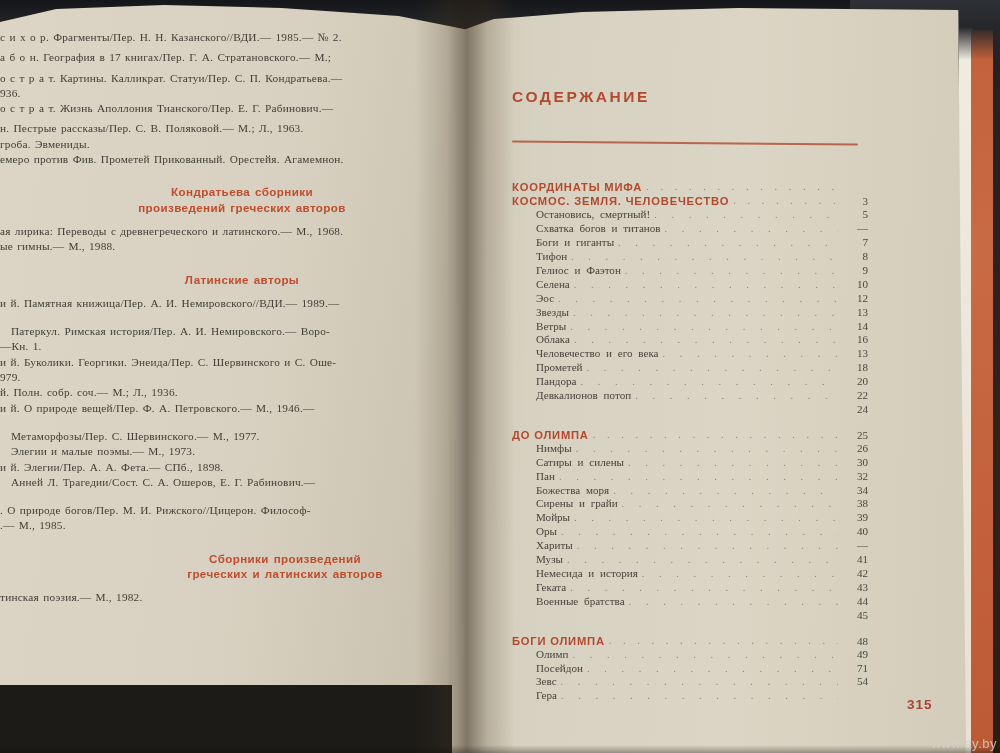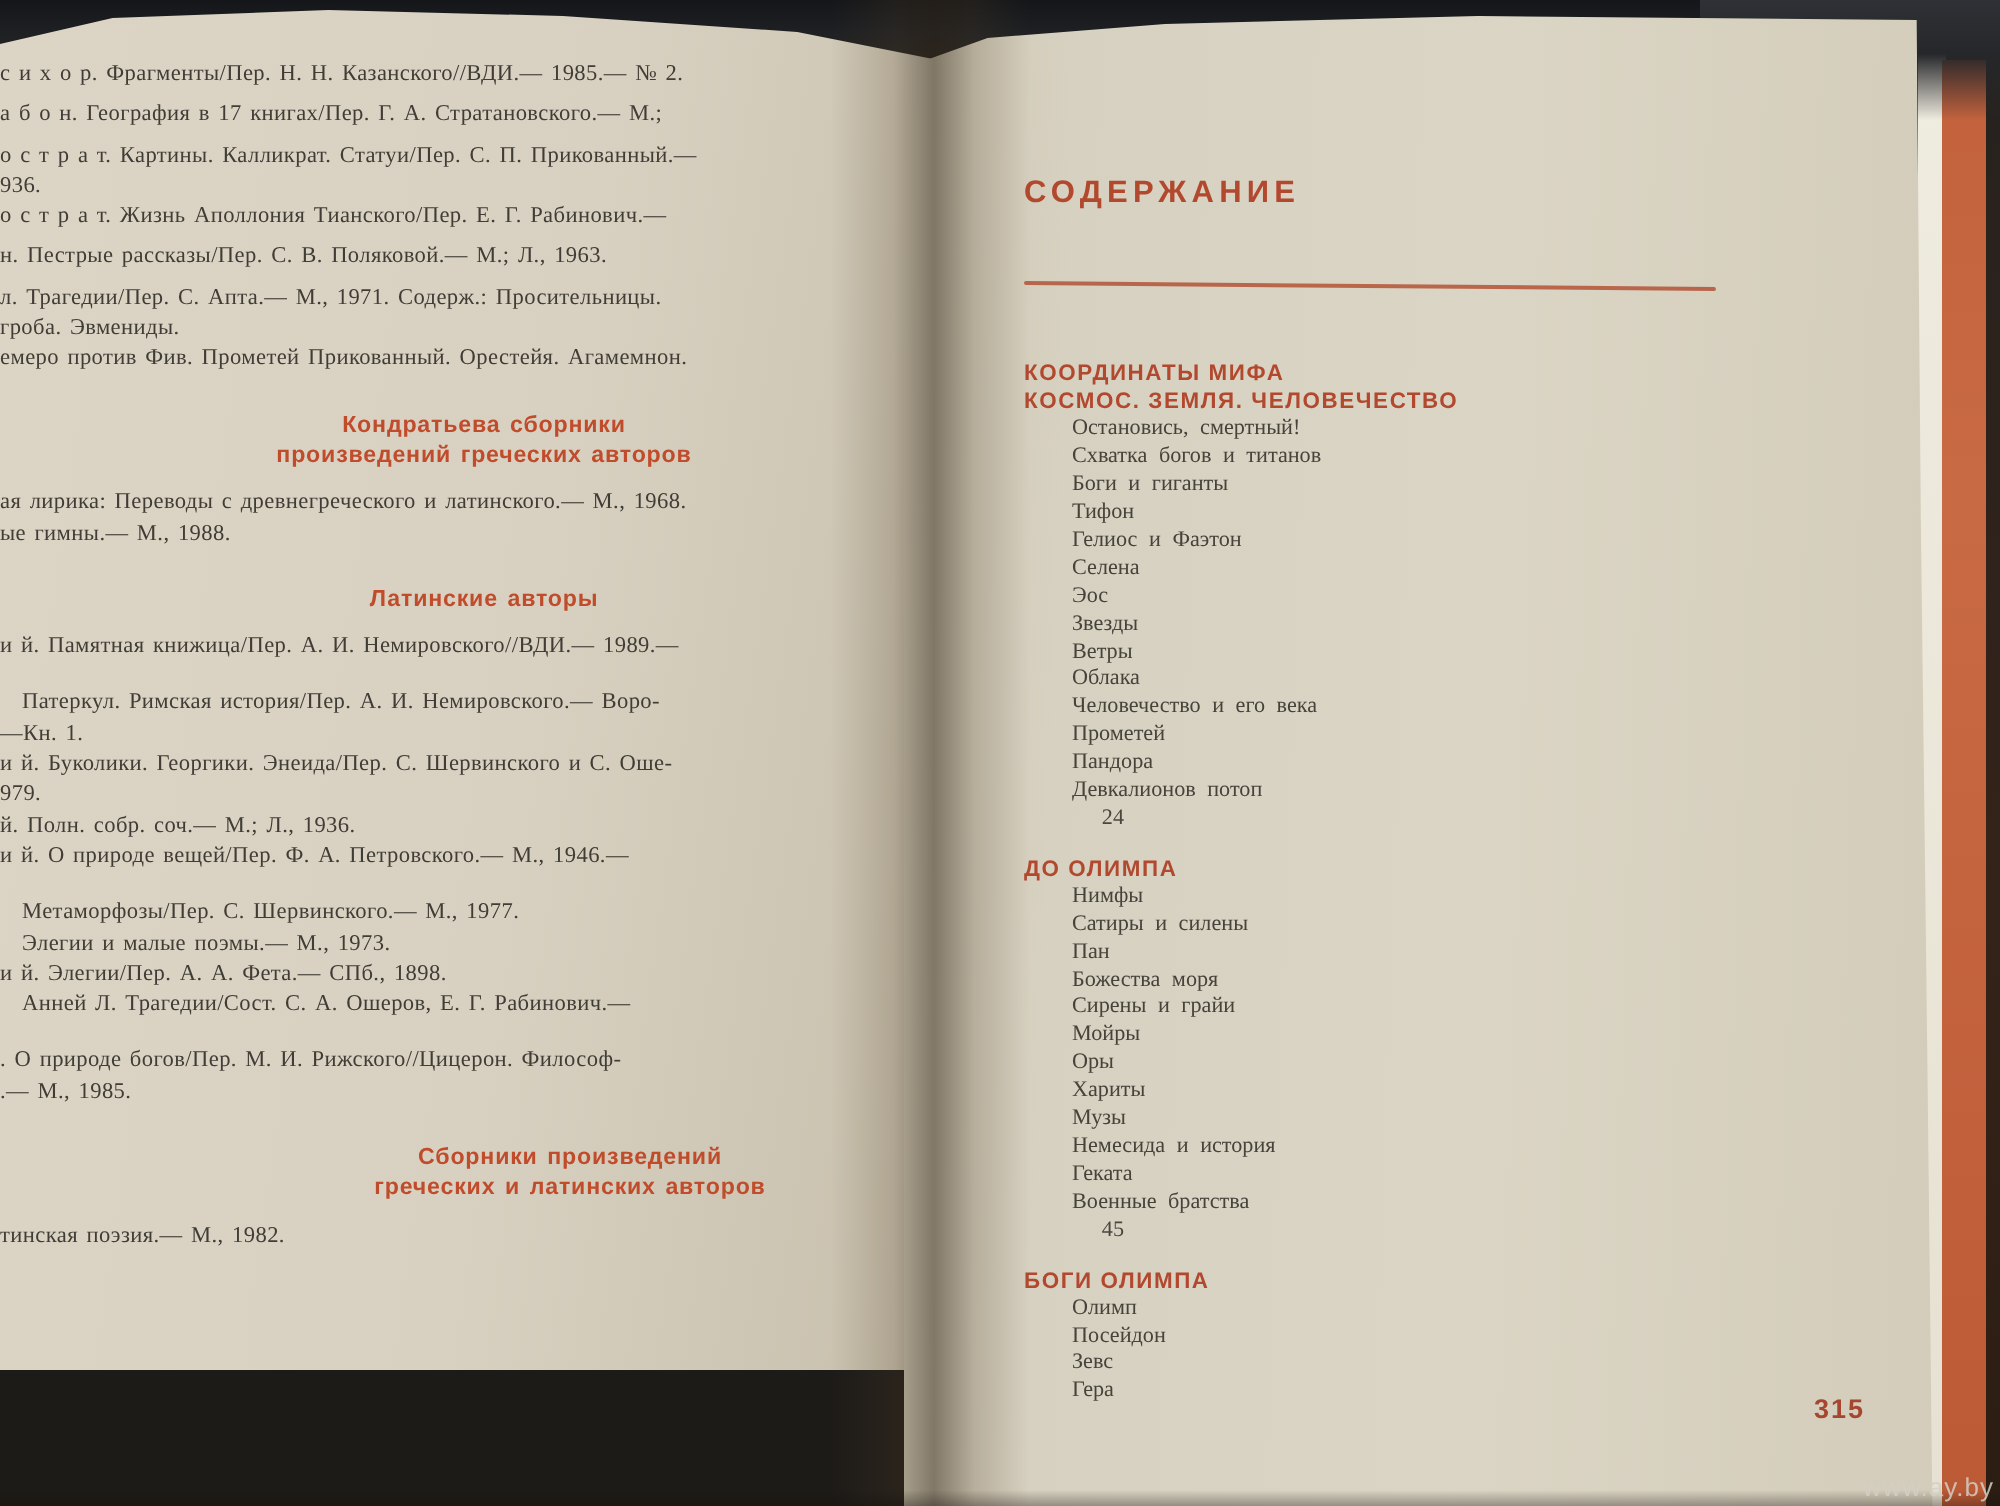--- a/index.html
+++ b/index.html
@@ -59,21 +59,21 @@
   
   .rp-title{position:absolute;left:60px;top:88px;
     font-family:"Liberation Sans",sans-serif;font-weight:bold;
     font-size:15.5px;letter-spacing:2.6px;color:var(--c-red-right,#b2492f);}
   .rp-rule{position:absolute;left:60px;top:142px;width:346px;height:2px;
     background:var(--c-rule,#b55a3e);border-radius:2px;transform:rotate(.5deg);opacity:.9;}
   .toc{position:absolute;left:60px;top:180px;width:356px;
     font-size:11.1px;color:#46433b;}
   .toc-section{margin-top:11px;}
   .toc-section:first-child{margin-top:0;}
-  .toc-row,.toc-head-row{display:flex;align-items:flex-start;line-height:13.9px;height:13.9px;overflow:hidden;flex-direction:column;}
+  .toc-row,.toc-head-row{display:flex;align-items:center;line-height:13.9px;height:13.9px;overflow:hidden;}
   .toc-head-row{line-height:14.2px;height:14.2px;}
   .toc-row{padding-left:24px;word-spacing:3px;font-family:Liberation Serif, serif;}
   .toc-head-row .ht{font-family:"Liberation Sans",sans-serif;font-weight:bold;
     color:var(--c-red-right,#b2492f);letter-spacing:.8px;font-size:11.2px;white-space:nowrap;}
   .t{white-space:nowrap;}
   .leader{flex:1;overflow:hidden;white-space:nowrap;color:#8b8577;
     letter-spacing:4.5px;font-size:10.5px;margin:0 4px;}
   .leader.hidden{visibility:hidden;}
   .num{min-width:26px;text-align:right;color:#4a473f;font-variant-numeric:tabular-nums;}
   .rp-folio{position:absolute;left:455px;top:697px;
@@ -92,25 +92,24 @@
   <div class="top-band"></div>
   <div class="edge-sliver"></div>
   <div class="cover-stripe"></div>
   <div class="dark-right-strip"></div>
   <div class="top-right-dark"></div>
 
   <div class="page page-left">
     <div class="lp-text" id="lp-text">
         <div class="lp-line">с и х о р.  Фрагменты/Пер.  Н.  Н.  Казанского//ВДИ.— 1985.— № 2.</div>
         <div class="lp-line g1">а б о н.  География  в  17  книгах/Пер.  Г.  А.  Стратановского.— М.;</div>
-        <div class="lp-line g1">о с т р а т.  Картины.  Калликрат.  Статуи/Пер.  С.  П.  Прикованный.—</div>
+        <div class="lp-line g1">о с т р а т.  Картины.  Калликрат.  Статуи/Пер.  С.  П.  Кондратьева.—</div>
         <div class="lp-line">936.</div>
         <div class="lp-line">о с т р а т.  Жизнь  Аполлония  Тианского/Пер.  Е.  Г.  Рабинович.—</div>
         <div class="lp-line g1">н.  Пестрые  рассказы/Пер.  С.  В.  Поляковой.— М.;  Л.,  1963.</div>
-        <div class="lp-line g1">л.  Трагедии/Пер.  С.  Апта.— М.,  1971.  Содерж.:  Просительницы.</div>
         <div class="lp-line">гроба.  Эвмениды.</div>
         <div class="lp-line">емеро  против  Фив.  Прометей  Прикованный.  Орестейя.  Агамемнон.</div>
         <div class="lp-h first shift1">Кондратьева сборники</div>
         <div class="lp-h last shift1">произведений греческих авторов</div>
         <div class="lp-line">ая  лирика:  Переводы  с  древнегреческого  и  латинского.— М.,  1968.</div>
         <div class="lp-line">ые  гимны.— М.,  1988.</div>
         <div class="lp-h first last shift1">Латинские авторы</div>
         <div class="lp-line">и й.  Памятная  книжица/Пер.  А.  И.  Немировского//ВДИ.— 1989.—</div>
         <div class="lp-line g2 ind">Патеркул.  Римская  история/Пер.  А.  И.  Немировского.— Воро-</div>
         <div class="lp-line">—Кн. 1.</div>

